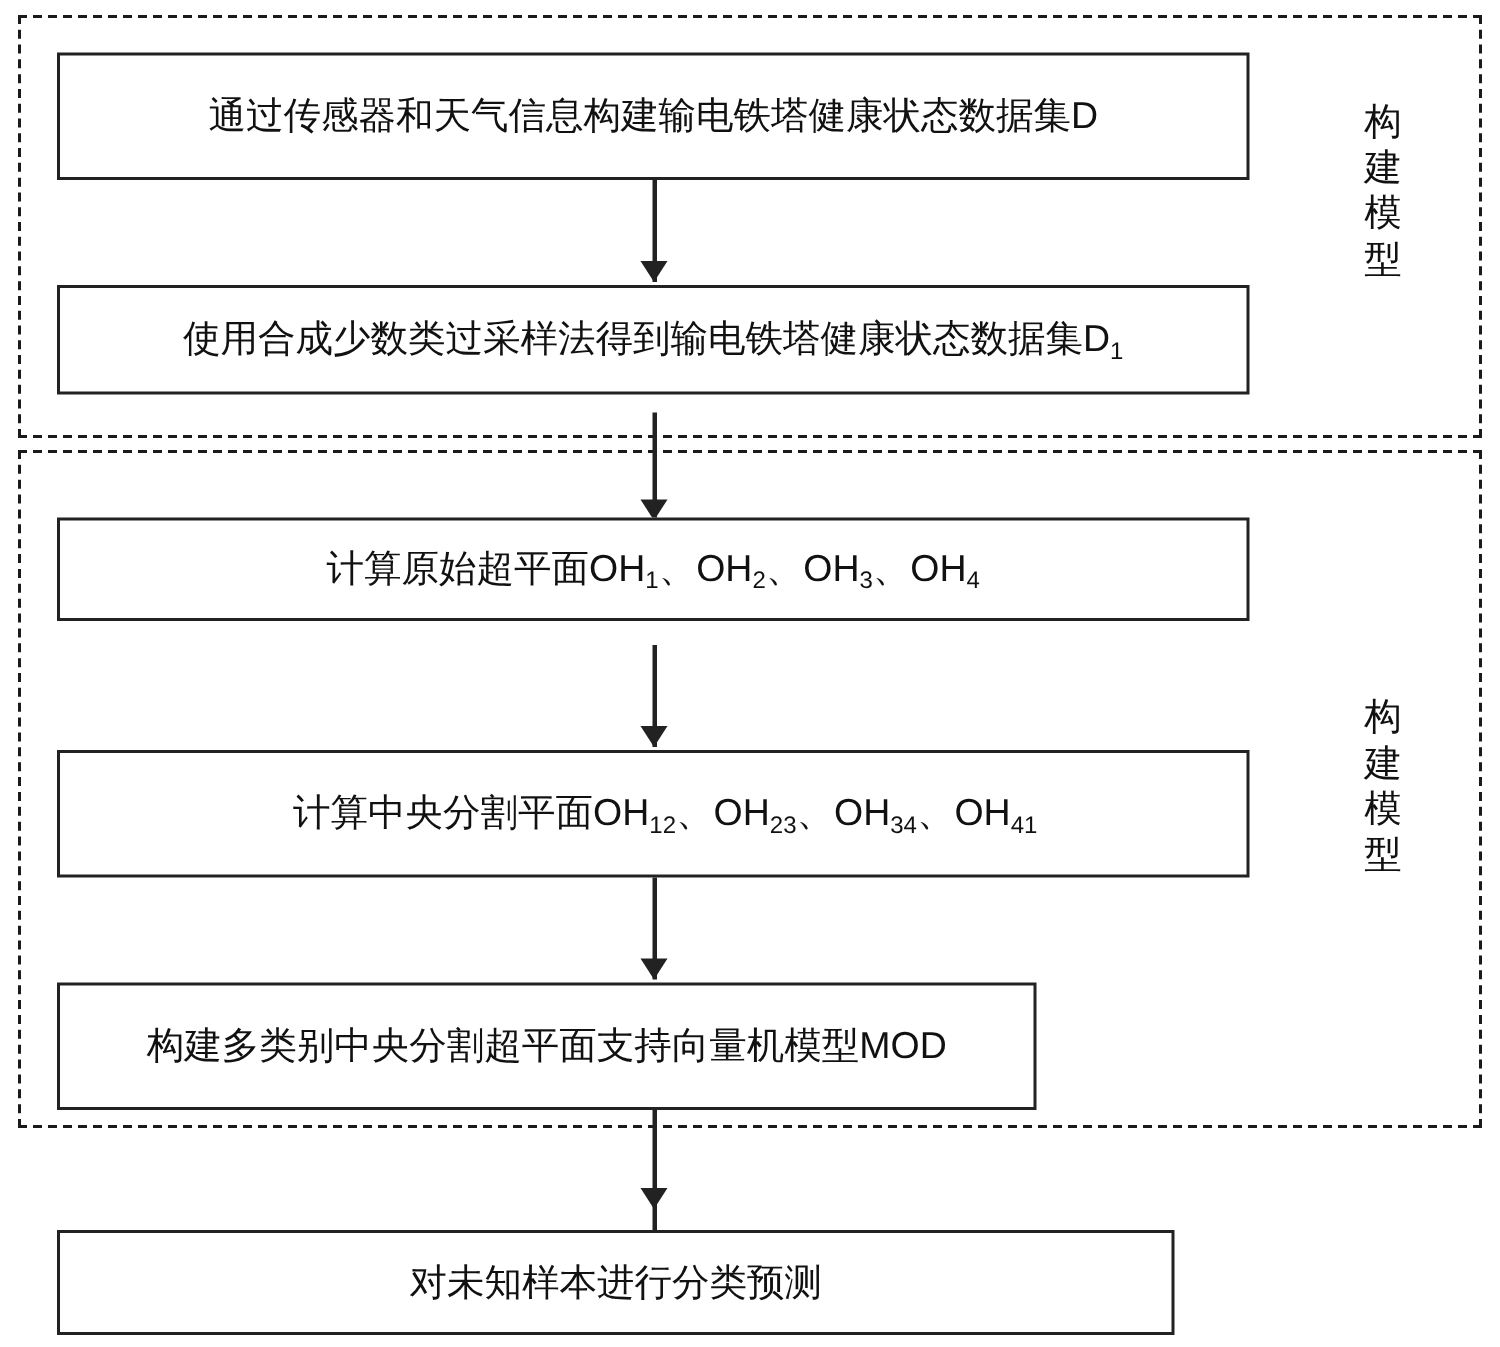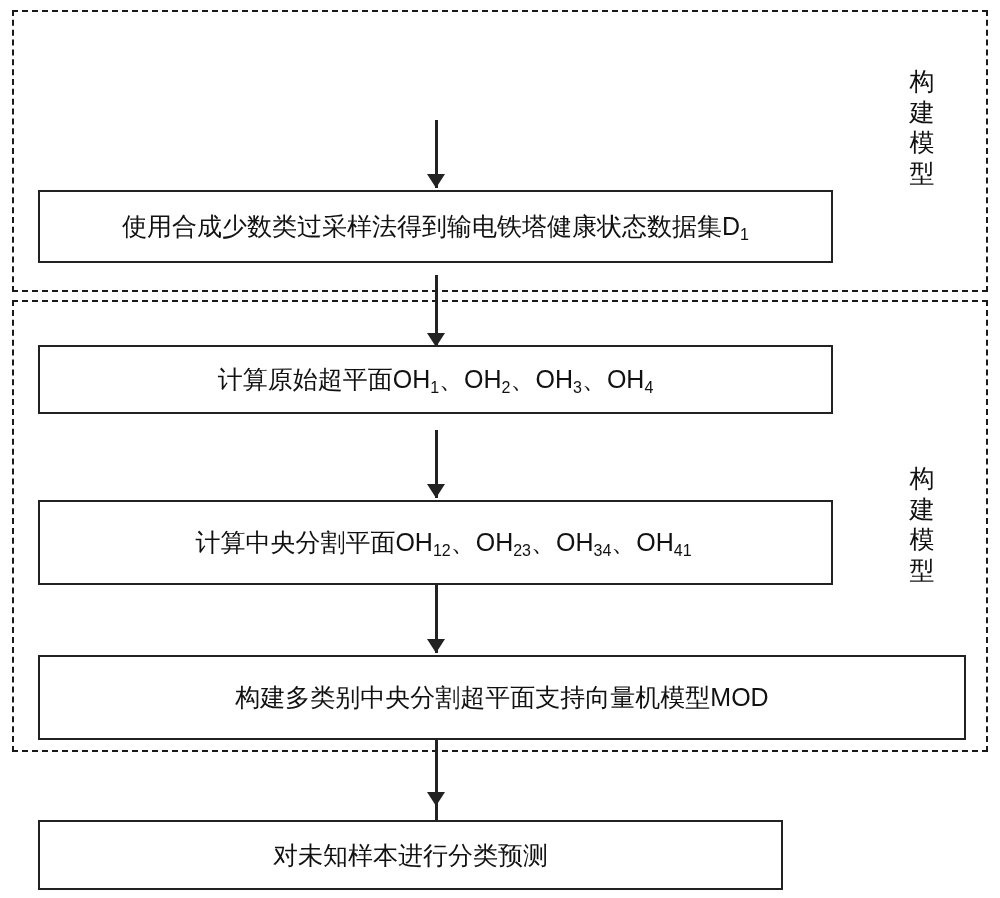--- a/index.html
+++ b/index.html
@@ -76,20 +76,23 @@
 <body>
 
 <div id="canvas">
 
   <div class="group" style="left:12px; top:10px; width:976px; height:282px;"></div>
   <div class="group-label" style="left:905px; top:66px;">构建模型</div>
 
   <div class="group" style="left:12px; top:300px; width:976px; height:452px;"></div>
   <div class="group-label" style="left:905px; top:463px;">构建模型</div>
 
+  <div class="node" style="left:38px; top:35px; width:795px; height:85px;">
+    <span class="node-text">通过传感器和天气信息构建输电铁塔健康状态数据集D</span>
+  </div>
 
   <div class="arrow" style="left:435px; top:120px; height:68px;"></div>
   <div class="arrow-head" style="left:427px; top:174px;"></div>
 
   <div class="node" style="left:38px; top:190px; width:795px; height:73px;">
     <span class="node-text">使用合成少数类过采样法得到输电铁塔健康状态数据集D<sub>1</sub></span>
   </div>
 
   <div class="arrow" style="left:435px; top:275px; height:92px;"></div>
   <div class="arrow-head" style="left:427px; top:333px;"></div>
@@ -101,21 +104,21 @@
   <div class="arrow" style="left:435px; top:430px; height:68px;"></div>
   <div class="arrow-head" style="left:427px; top:484px;"></div>
 
   <div class="node" style="left:38px; top:500px; width:795px; height:85px;padding-left:16px;">
     <span class="node-text">计算中央分割平面OH<sub>12</sub>、OH<sub>23</sub>、OH<sub>34</sub>、OH<sub>41</sub></span>
   </div>
 
   <div class="arrow" style="left:435px; top:585px; height:68px;"></div>
   <div class="arrow-head" style="left:427px; top:639px;"></div>
 
-  <div class="node" style="left:38px; top:655px; width:928px; height:85px;">
+  <div class="node" style="left:38px; top:655px; width:653px; height:85px;">
     <span class="node-text">构建多类别中央分割超平面支持向量机模型MOD</span>
   </div>
 
   <div class="arrow" style="left:435px; top:740px; height:80px;"></div>
   <div class="arrow-head" style="left:427px; top:792px;"></div>
 
   <div class="node" style="left:38px; top:820px; width:745px; height:70px;">
     <span class="node-text">对未知样本进行分类预测</span>
   </div>
 

